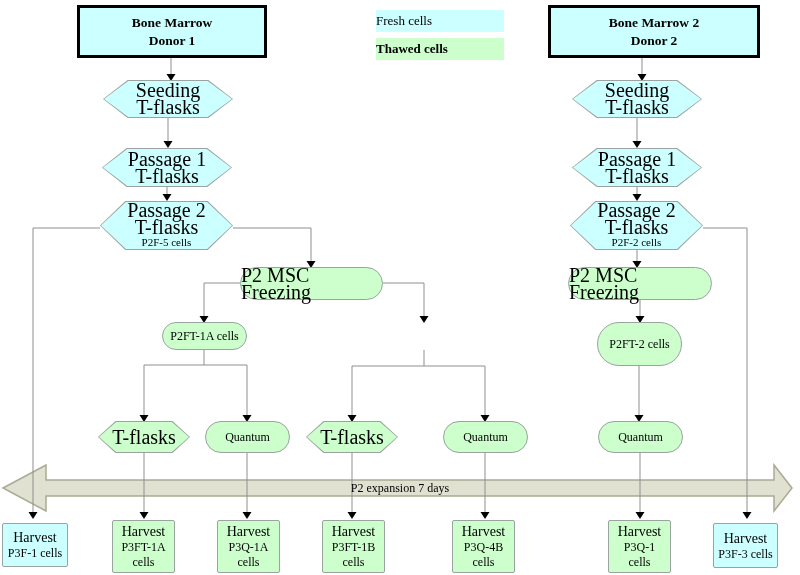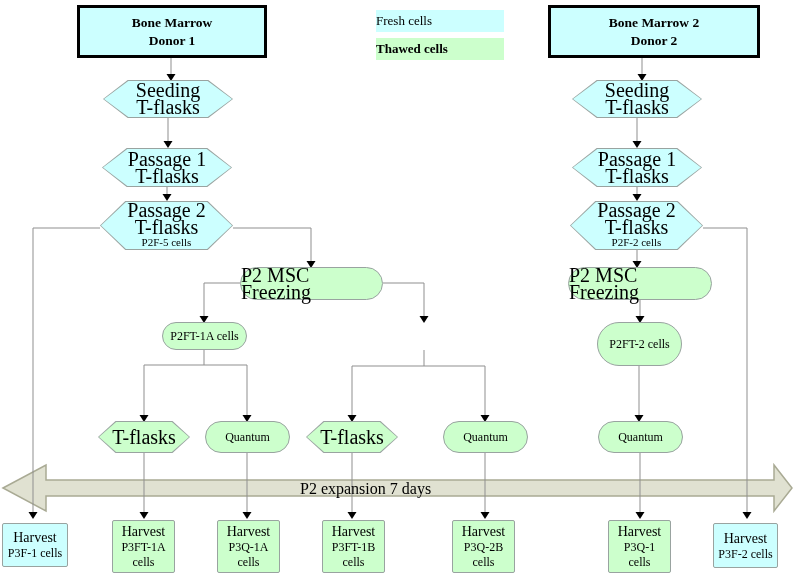--- a/index.html
+++ b/index.html
@@ -25,22 +25,22 @@
        align-items:center;justify-content:center;}
   .f14{font-size:20px;line-height:17px;}
   .f12{font-size:12px;line-height:15px;}
   .sub{font-size:11px;line-height:13px;}
   .harv{border:1px solid var(--node_border);border-radius:2px;display:flex;
         flex-direction:column;align-items:center;justify-content:center;}
   .harv .hl1{font-size:14px;line-height:17px;}
   .harv .hl2{font-size:12px;line-height:15px;}
   .swatch{position:absolute;left:352px;width:128px;height:22px;display:flex;
           align-items:center;font-size:13px;margin-left:24px;}
-  .bandlabel{position:absolute;left:300px;top:481px;width:200px;text-align:left;
-             font-size:16px;line-height:15px;}
+  .bandlabel{position:absolute;left:300px;top:481px;width:200px;text-align:center;
+             font-size:12px;line-height:15px;}
 </style>
 </head>
 <body>
 
 <div id="canvas">
 
   <svg id="wires" width="800" height="575" viewBox="0 0 800 575">
 
     <polygon points="3,488 46,465 46,480 774,480 774,465 792,488 774,511 774,496 46,496 46,511" style="fill:var(--band_fill);stroke:var(--band_stroke);stroke-width:1.5"></polygon>
 
@@ -252,26 +252,26 @@
     <div class="hl2">P3Q-1A</div>
     <div class="hl2">cells</div>
   </div>
   <div class="node harv greenbg" style="left:322px;top:520px;width:63px;height:53px;">
     <div class="hl1">Harvest</div>
     <div class="hl2">P3FT-1B</div>
     <div class="hl2">cells</div>
   </div>
   <div class="node harv greenbg" style="left:452px;top:520px;width:63px;height:53px;">
     <div class="hl1">Harvest</div>
-    <div class="hl2">P3Q-2B</div>
+    <div class="hl2">P3Q-4B</div>
     <div class="hl2">cells</div>
   </div>
   <div class="node harv greenbg" style="left:608px;top:520px;width:63px;height:53px;">
     <div class="hl1">Harvest</div>
     <div class="hl2">P3Q-1</div>
     <div class="hl2">cells</div>
   </div>
   <div class="node harv cyanbg" style="left:713px;top:523px;width:65px;height:45px;">
     <div class="hl1">Harvest</div>
-    <div class="hl2">P3F-2 cells</div>
+    <div class="hl2">P3F-3 cells</div>
   </div>
 
 </div>
 
 </body></html>

